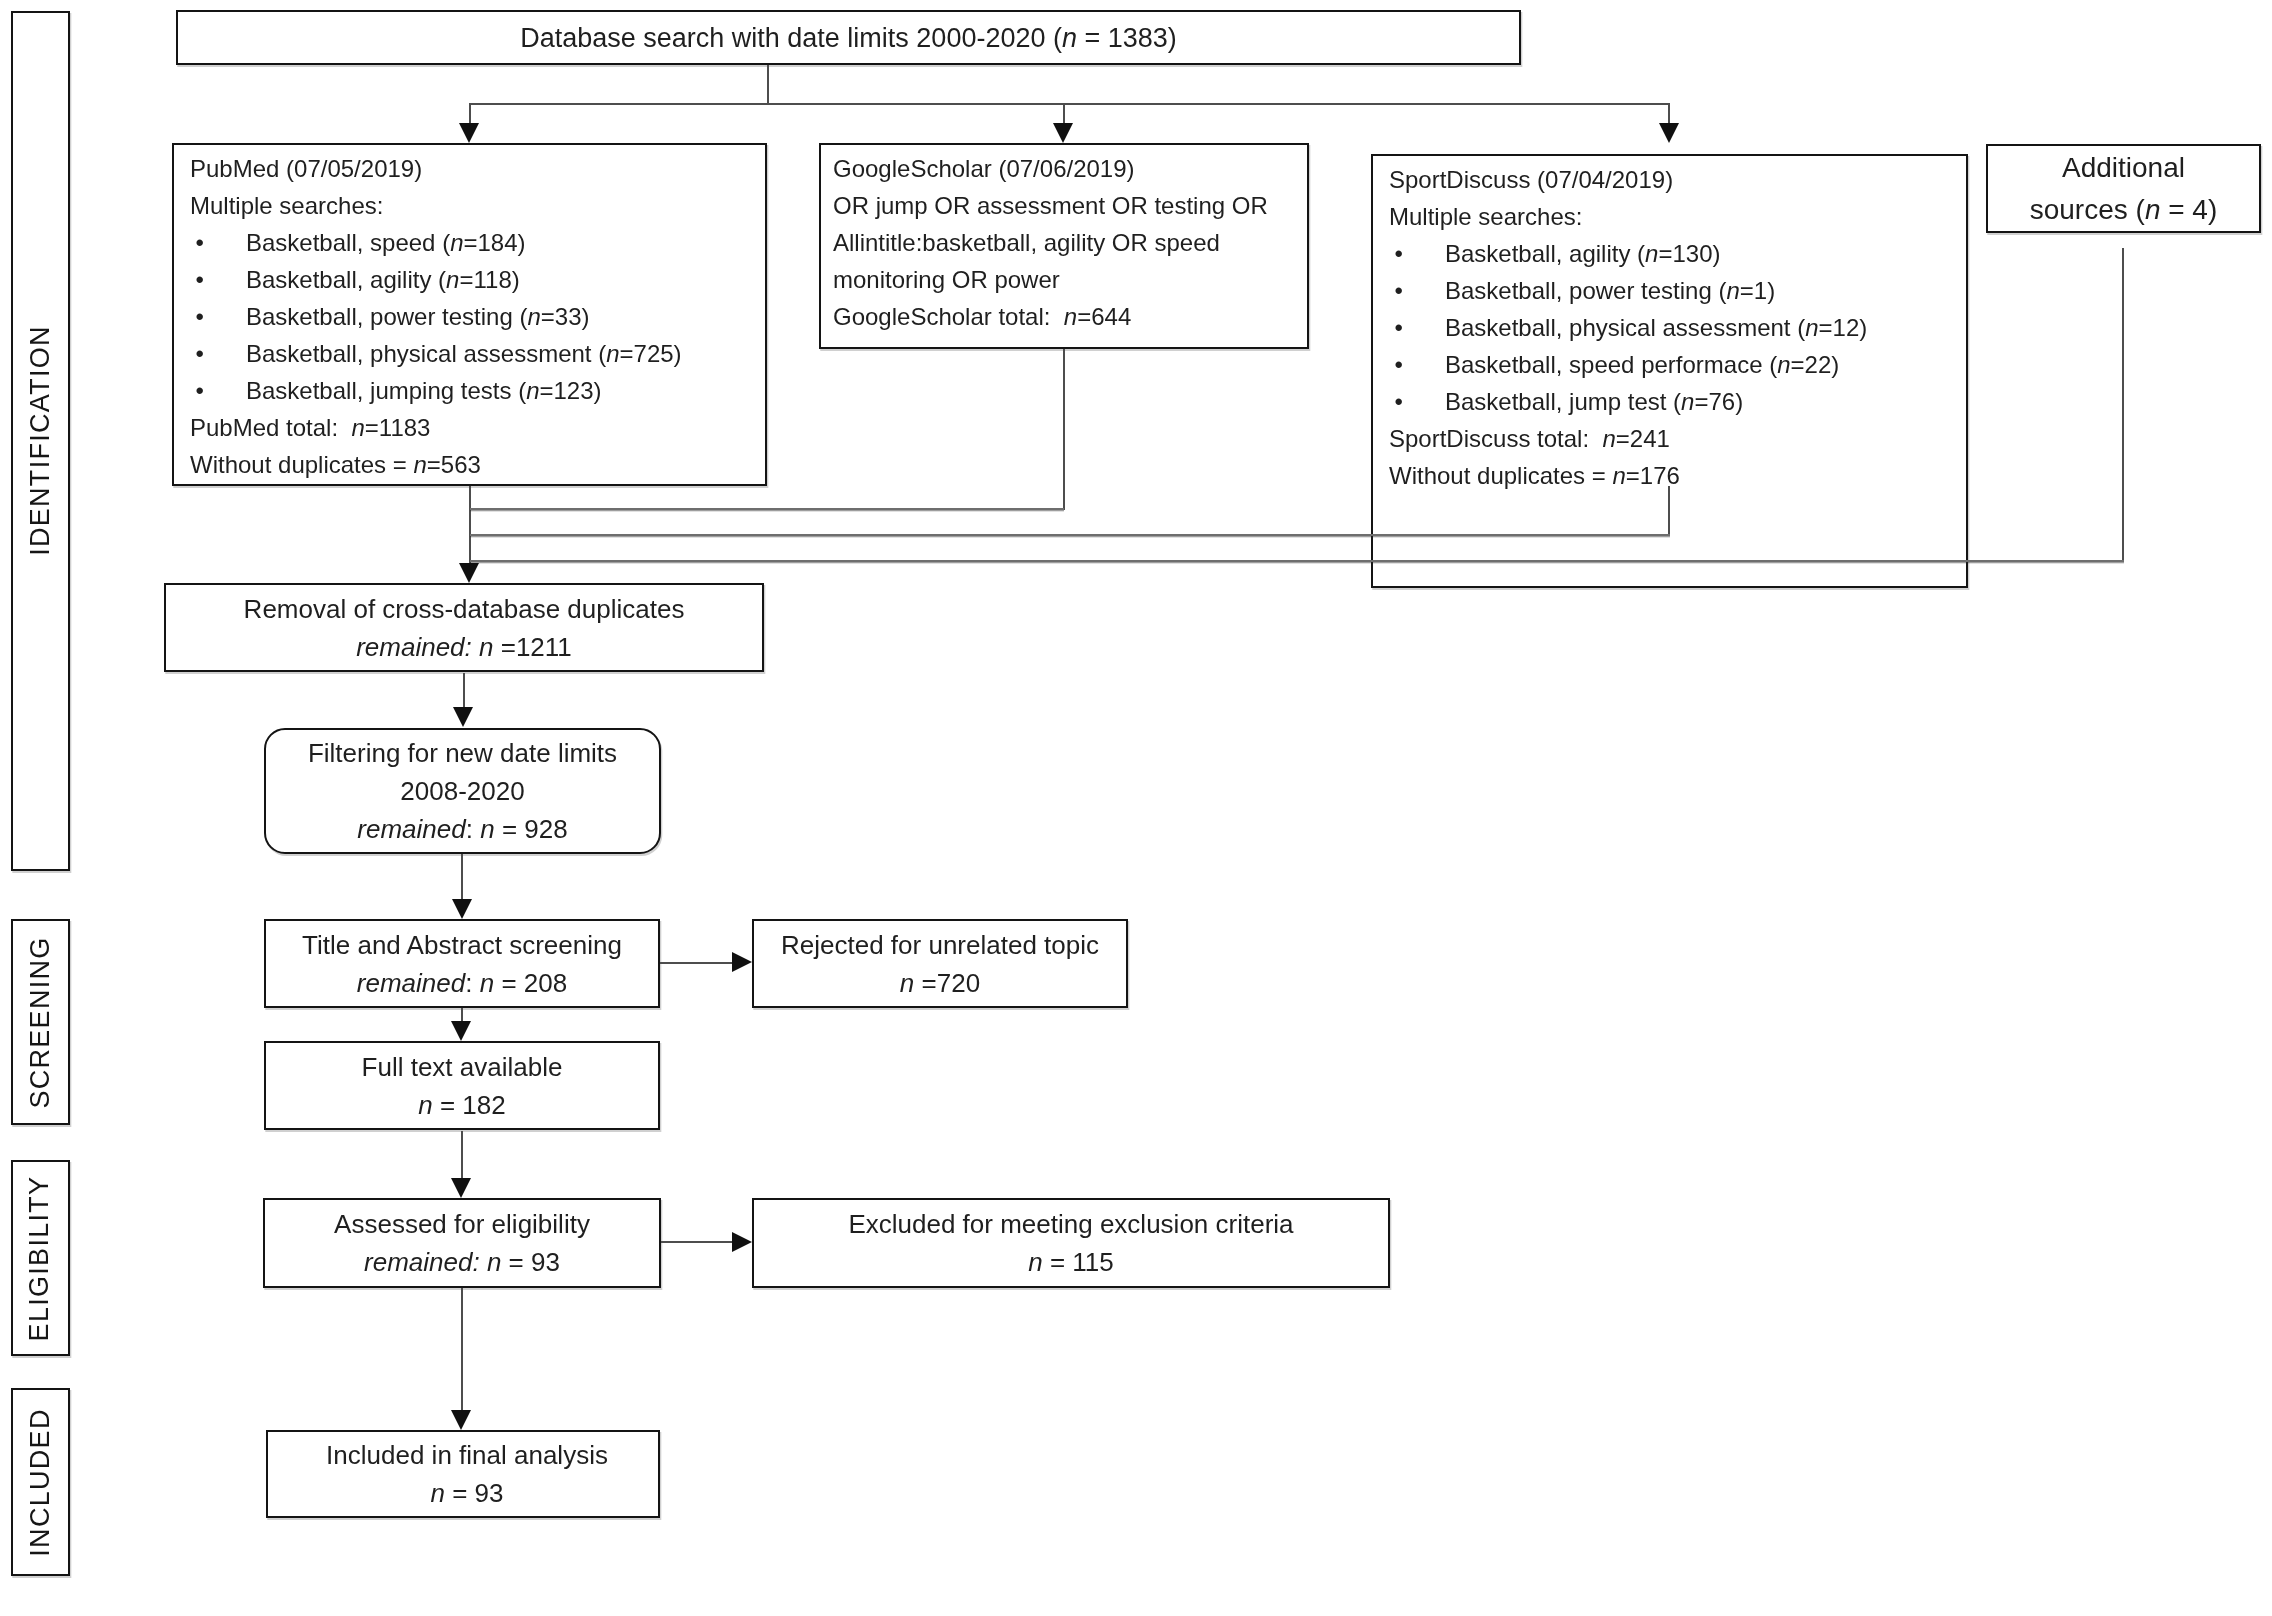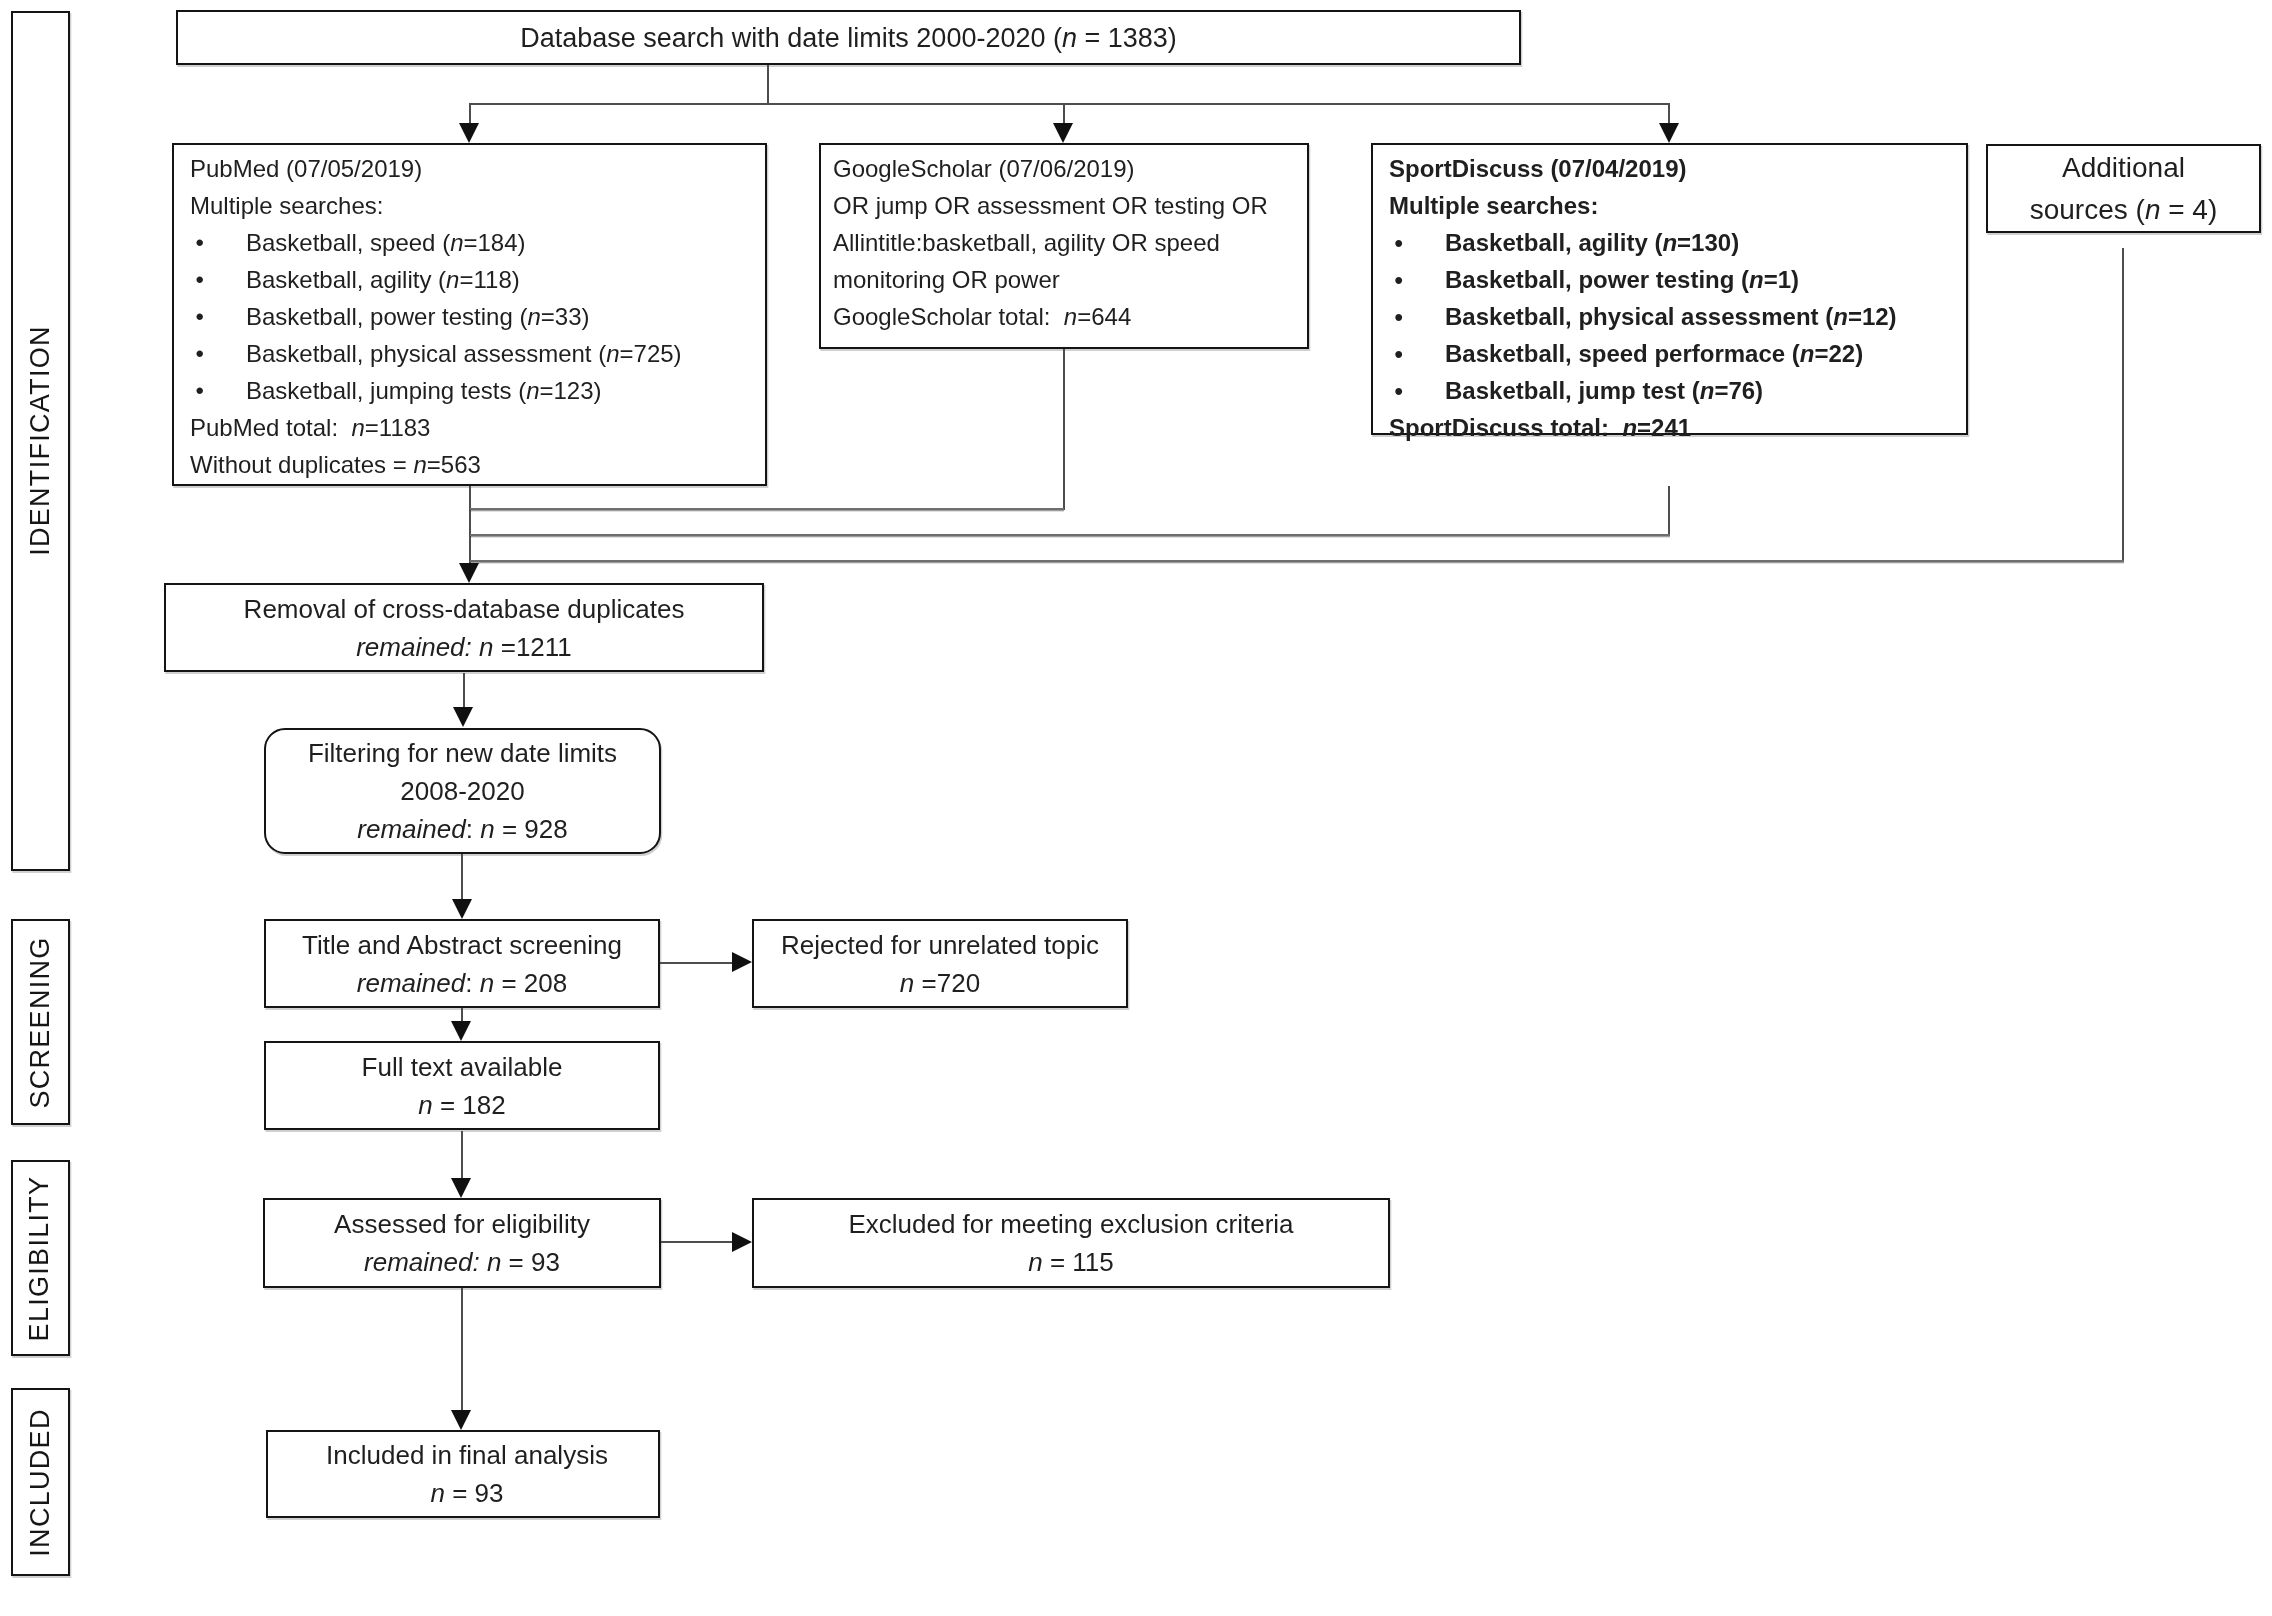--- a/index.html
+++ b/index.html
@@ -116,21 +116,21 @@
   </div>
 
   <div class="box dbbox" style="left:819px;top:143px;width:490px;height:206px;padding-left:12px;padding-right:4px;">
     <div class="line">GoogleScholar (07/06/2019)</div>
     <div class="line">OR jump OR assessment OR testing OR</div>
     <div class="line">Allintitle:basketball, agility OR speed</div>
     <div class="line">monitoring OR power</div>
     <div class="line"><span>GoogleScholar total:  </span><span class="it">n</span><span>=644</span></div>
   </div>
 
-  <div class="box dbbox" style="left:1371px;top:143px;width:597px;height:292px;font-weight:bold;">
+  <div class="box dbbox" style="left:1371px;top:154px;width:597px;height:434px;">
     <div class="line">SportDiscuss (07/04/2019)</div>
     <div class="line">Multiple searches:</div>
     <div class="brow">
       <span class="bmark">•</span>
       <div class="line"><span>Basketball, agility (</span><span class="it">n</span><span>=130)</span></div>
     </div>
     <div class="brow">
       <span class="bmark">•</span>
       <div class="line"><span>Basketball, power testing (</span><span class="it">n</span><span>=1)</span></div>
     </div>
@@ -140,20 +140,21 @@
     </div>
     <div class="brow">
       <span class="bmark">•</span>
       <div class="line"><span>Basketball, speed performace (</span><span class="it">n</span><span>=22)</span></div>
     </div>
     <div class="brow">
       <span class="bmark">•</span>
       <div class="line"><span>Basketball, jump test (</span><span class="it">n</span><span>=76)</span></div>
     </div>
     <div class="line"><span>SportDiscuss total:  </span><span class="it">n</span><span>=241</span></div>
+    <div class="line"><span>Without duplicates = </span><span class="it">n</span><span>=176</span></div>
   </div>
 
   <div class="box cbox addbox" style="left:1986px;top:144px;width:275px;height:89px;">
     <div class="line">Additional</div>
     <div class="line"><span>sources (</span><span class="it">n</span><span> = 4)</span></div>
   </div>
 
   <div class="box cbox" style="left:164px;top:583px;width:600px;height:89px;">
     <div class="line">Removal of cross-database duplicates</div>
     <div class="line"><span class="it">remained: n</span><span> =1211</span></div>

